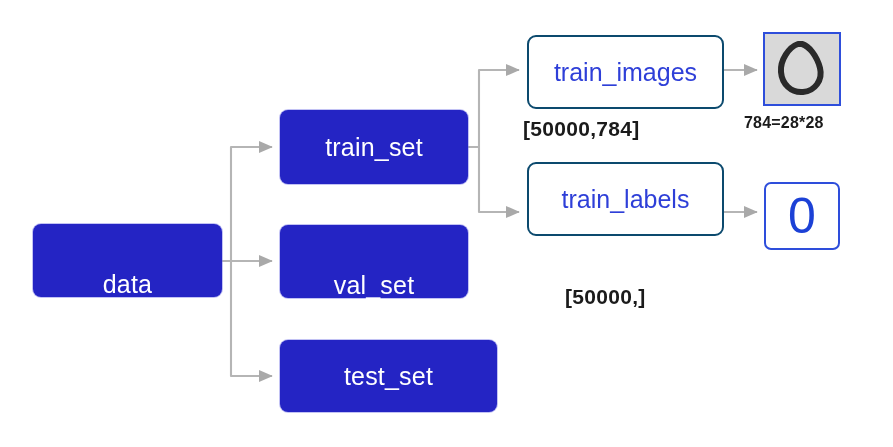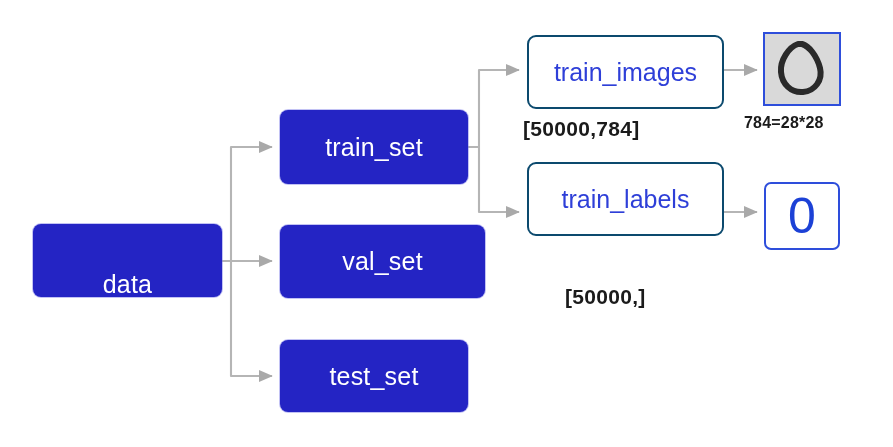--- a/index.html
+++ b/index.html
@@ -133,25 +133,25 @@
   </svg>
 
   <div class="solid-box" style="left:33px; top:224px; width:189px; height:73px;align-items:flex-end;">
     <span class="box-label">data</span>
   </div>
 
   <div class="solid-box" style="left:280px; top:110px; width:188px; height:74px;">
     <span class="box-label">train_set</span>
   </div>
 
-  <div class="solid-box" style="left:280px; top:225px; width:205px; height:73px;">
+  <div class="solid-box" style="left:280px; top:225px; width:188px; height:73px;align-items:flex-end;">
     <span class="box-label">val_set</span>
   </div>
 
-  <div class="solid-box" style="left:280px; top:340px; width:188px; height:72px;text-align:right;">
+  <div class="solid-box" style="left:280px; top:340px; width:217px; height:72px;text-align:right;">
     <span class="box-label">test_set</span>
   </div>
 
   <div class="outline-box" style="left:527px; top:35px; width:193px; height:70px;">
     <span class="box-label">train_images</span>
   </div>
 
   <div class="caption shape" style="left:523px; top:117px;">[50000,784]</div>
 
   <div class="outline-box" style="left:527px; top:162px; width:193px; height:70px;">

